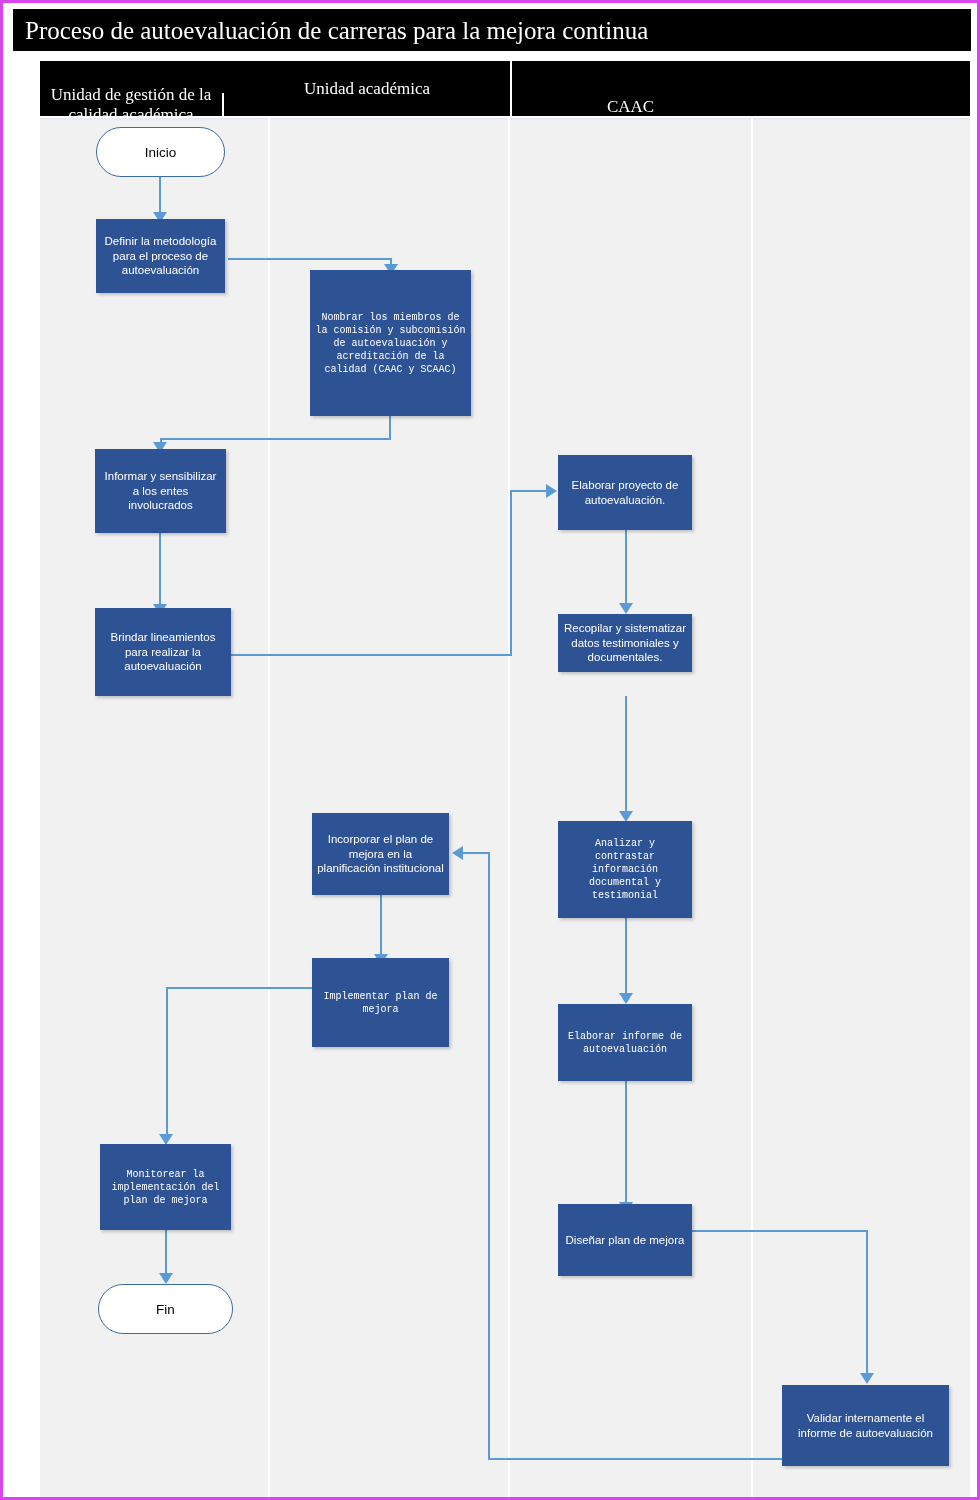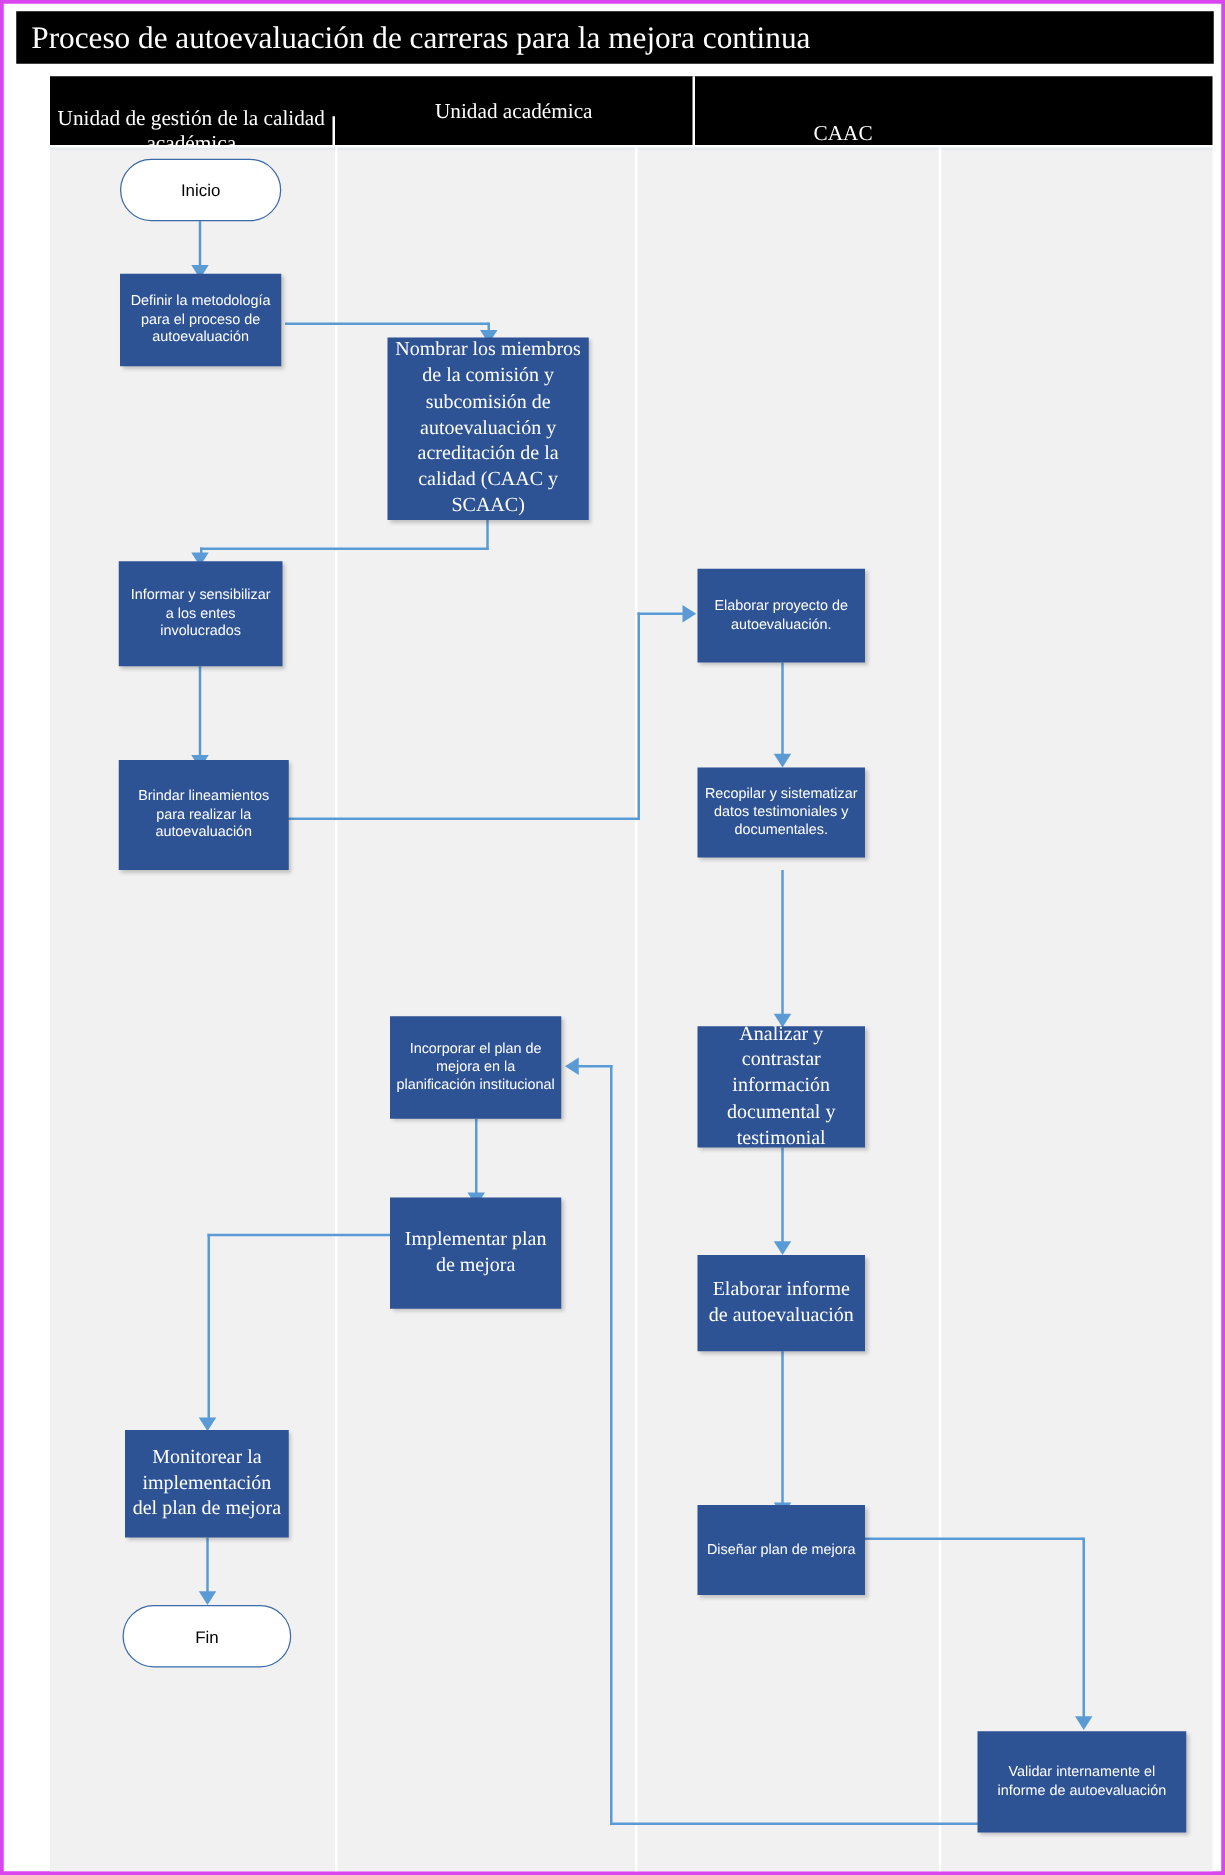--- a/index.html
+++ b/index.html
@@ -45,21 +45,21 @@
     font-family:"Liberation Serif", serif;
     font-size:17px;
     line-height:1.15;
     display:flex;align-items:center;justify-content:center;
     text-align:center;
     box-sizing:border-box;
     border-right:2px solid #ffffff;
     padding:0 4px;
   }
   .lane-head:last-child{border-right:none;}
-  .lh0{width:228px;margin-top:32px;}
+  .lh0{width:184px;margin-top:32px;}
   .lh1{width:288px;}
   .lh2{width:243px;}
   .lh3{width:237px;margin-top:36px;}
 
   
   #lane-body{
     position:absolute;left:37px;top:115px;width:930px;height:1382px;
     background:#f1f1f1;
     overflow:hidden;
   }
@@ -78,21 +78,21 @@
     display:flex;align-items:center;justify-content:center;
     text-align:center;
     color:#ffffff;
     background:#2e5395;
     font-size:11.5px;
     line-height:1.30;
     padding:3px 5px;
     box-shadow:2px 2px 3px rgba(0,0,0,0.20);
   }
   .node.sans{font-family:"Liberation Sans", sans-serif;}
-  .node.serif{font-family:Liberation Serif, serif;font-size:16px;}
+  .node.serif{font-family:Liberation Mono, monospace;font-size:10px;}
   .terminator{
     position:absolute;
     box-sizing:border-box;
     display:flex;align-items:center;justify-content:center;
     text-align:center;
     color:#000000;
     background:#ffffff;
     border:1.4px solid #3a6aa8;
     border-radius:40px;
     font-family:"Liberation Sans", sans-serif;
@@ -186,21 +186,21 @@
     <div class="node sans" style="left:56px;top:101px;width:129px;height:74px;">Definir la metodología para el proceso de autoevaluación</div>
 
     <div class="node serif" style="left:270px;top:152px;width:161px;height:146px;">Nombrar los miembros de la comisión y subcomisión de autoevaluación y acreditación de la calidad (CAAC y SCAAC)</div>
 
     <div class="node sans" style="left:55px;top:331px;width:131px;height:84px;">Informar y sensibilizar a los entes  involucrados</div>
 
     <div class="node sans" style="left:55px;top:490px;width:136px;height:88px;">Brindar lineamientos para realizar la autoevaluación</div>
 
     <div class="node sans" style="left:518px;top:337px;width:134px;height:75px;">Elaborar proyecto de autoevaluación.</div>
 
-    <div class="node sans" style="left:518px;top:496px;width:134px;height:72px;">Recopilar y sistematizar datos testimoniales y documentales.</div>
+    <div class="node sans" style="left:518px;top:496px;width:134px;height:58px;">Recopilar y sistematizar datos testimoniales y documentales.</div>
 
     <div class="node serif" style="left:518px;top:703px;width:134px;height:97px;">Analizar y contrastar información documental y testimonial</div>
 
     <div class="node sans" style="left:518px;top:1086px;width:134px;height:72px;">Diseñar plan de mejora</div>
 
     <div class="node serif" style="left:518px;top:886px;width:134px;height:77px;">Elaborar informe  de autoevaluación</div>
 
     <div class="node sans" style="left:742px;top:1267px;width:167px;height:81px;">Validar internamente el informe de autoevaluación</div>
 
     <div class="node sans" style="left:272px;top:695px;width:137px;height:82px;">Incorporar el plan de mejora en la planificación institucional</div>

